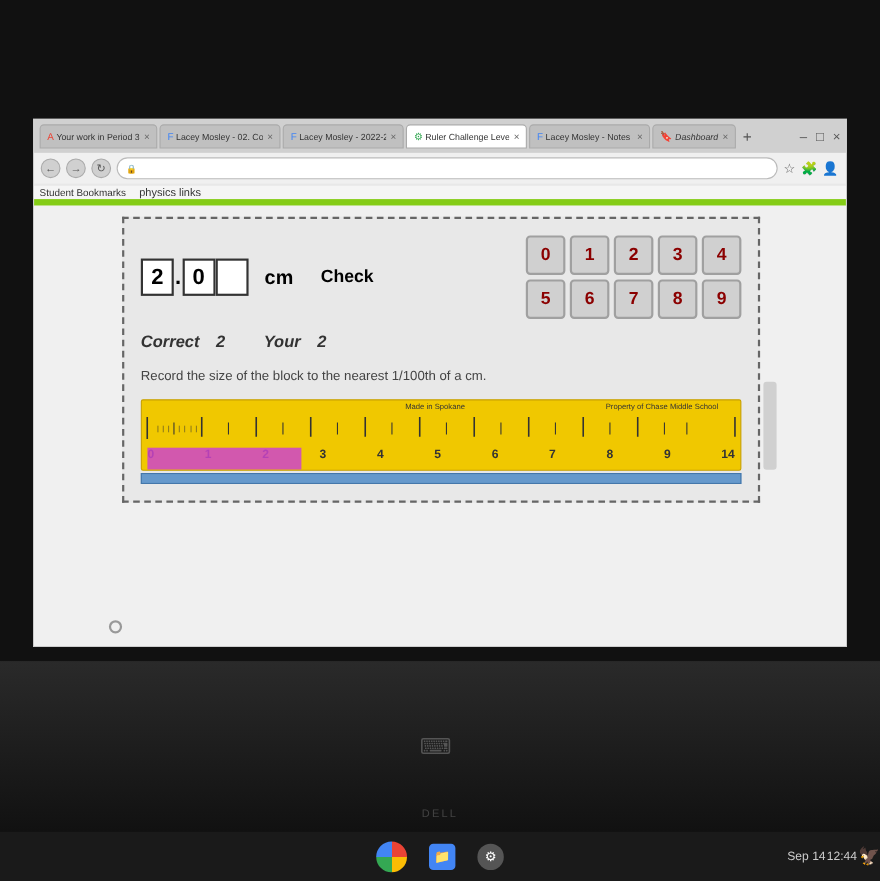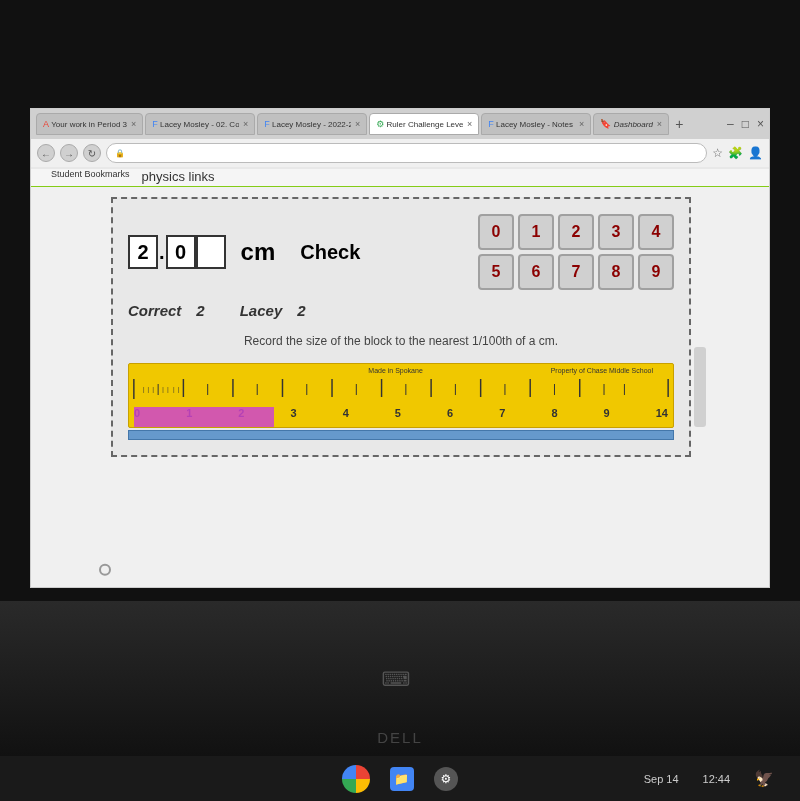--- a/index.html
+++ b/index.html
@@ -113,24 +113,24 @@
       display: flex;
       align-items: center;
       padding: 0 8px;
       font-size: 9px;
       color: #333;
     }
 
     .bookmarks-bar {
       height: 18px;
       background: #f5f5f5;
-      border-bottom: 1px solid #84cc16;
-      display: flex;
-      align-items: flex-start;
-      padding: 0 20px;
+      border-bottom: 6px solid #84cc16;
+      display: flex;
+      align-items: center;
+      padding: 0 5px;
       gap: 12px;
       font-size: 9px;
       color: #333;
     }
 
     
     .browser-content {
       background: #f0f0f0;
       height: calc(100% - 78px);
       display: flex;
@@ -175,27 +175,27 @@
       font-family: Arial, sans-serif;
     }
 
     .decimal-point {
       font-size: 20px;
       font-weight: bold;
       padding: 0 1px;
     }
 
     .unit-label {
-      font-size: 24px;
+      font-size: 18px;
       font-weight: bold;
       margin-left: 5px;
     }
 
     .check-btn {
-      font-size: 20px;
+      font-size: 16px;
       font-weight: bold;
       margin-left: 15px;
       cursor: pointer;
     }
 
     .number-grid {
       display: grid;
       grid-template-columns: repeat(5, 36px);
       grid-template-rows: repeat(2, 36px);
       gap: 4px;
@@ -227,21 +227,20 @@
       font-weight: bold;
     }
 
     .score-label {
       color: #333;
       font-style: italic;
     }
 
     
     .instruction {
-      text-align: center;
       font-size: 12px;
       color: #444;
       margin-bottom: 15px;
     }
 
     
     .ruler-area {
       position: relative;
       margin-top: 5px;
     }
@@ -335,24 +334,24 @@
       justify-content: center;
     }
 
     .chrome-icon {
       background: conic-gradient(#ea4335 0deg 90deg, #fbbc04 90deg 180deg, #34a853 180deg 270deg, #4285f4 270deg 360deg);
       border-radius: 50%;
     }
 
     .taskbar-system {
       position: absolute;
-      right: 26px;
-      display: flex;
-      align-items: center;
-      gap: 24px;
+      right: 0;
+      display: flex;
+      align-items: center;
+      gap: 1px;
       color: #ccc;
       font-size: 11px;
     }
 
     
     .keyboard-area {
       position: absolute;
       bottom: 45px;
       left: 0;
       width: 800px;
@@ -420,21 +419,21 @@
         <span style="font-size:8px;margin-right:3px;color:#555;">🔒</span>
       </div>
       <span style="font-size:12px;color:#666;">☆</span>
       <span style="font-size:12px;color:#666;">🧩</span>
       <span style="font-size:12px;color:#666;">👤</span>
     </div>
   </div>
 
   <div class="bookmarks-bar">
     <span style="font-size:9px;">Student Bookmarks</span>
-    <span style="font-size:13px;">physics links</span>
+    <span style="font-size:10px;">physics links</span>
   </div>
 
   <div class="browser-content">
 
     <div class="left-circle" style="position:relative;margin-right:5px;width:12px;height:12px;border:2px solid #999;border-radius:50%;flex-shrink:0;align-self:center;"></div>
 
     <div class="game-container">
 
       <div class="input-row">
         <div class="digit-display">
@@ -456,21 +455,21 @@
           <div class="num-btn">6</div>
           <div class="num-btn">7</div>
           <div class="num-btn">8</div>
           <div class="num-btn">9</div>
         </div>
       </div>
 
       <div class="score-row">
         <span class="score-label">Correct</span>
         <span class="score-label">2</span>
-        <span style="margin-left:20px;" class="score-label">Lacey</span>
+        <span style="margin-left:20px;" class="score-label">Your</span>
         <span class="score-label">2</span>
       </div>
 
       <div class="instruction">Record the size of the block to the nearest 1/100th of a cm.</div>
 
       <div class="ruler-area">
         <div class="ruler-wrapper">
           <span class="ruler-text-spokane">Made in Spokane</span>
           <span class="ruler-text-property">Property of Chase Middle School</span>
 
@@ -543,14 +542,14 @@
     <span>12:44</span>
     <span style="font-size:16px;">🦅</span>
   </div>
 </div>
 
 <div class="keyboard-area" style="position:absolute;bottom:45px;left:0;width:800px;height:155px;background:linear-gradient(180deg,#2a2a2a,#111);display:flex;align-items:center;justify-content:center;">
 
   <div style="text-align:center;color:#555;font-size:20px;letter-spacing:8px;">
     ⌨
   </div>
-  <div style="position:absolute;bottom:10px;left:50%;transform:translateX(-50%);font-size:15px;color:#444;letter-spacing:2px;">DELL</div>
+  <div style="position:absolute;bottom:10px;left:50%;transform:translateX(-50%);font-size:10px;color:#444;letter-spacing:2px;">DELL</div>
 </div>
 
 </body></html>

